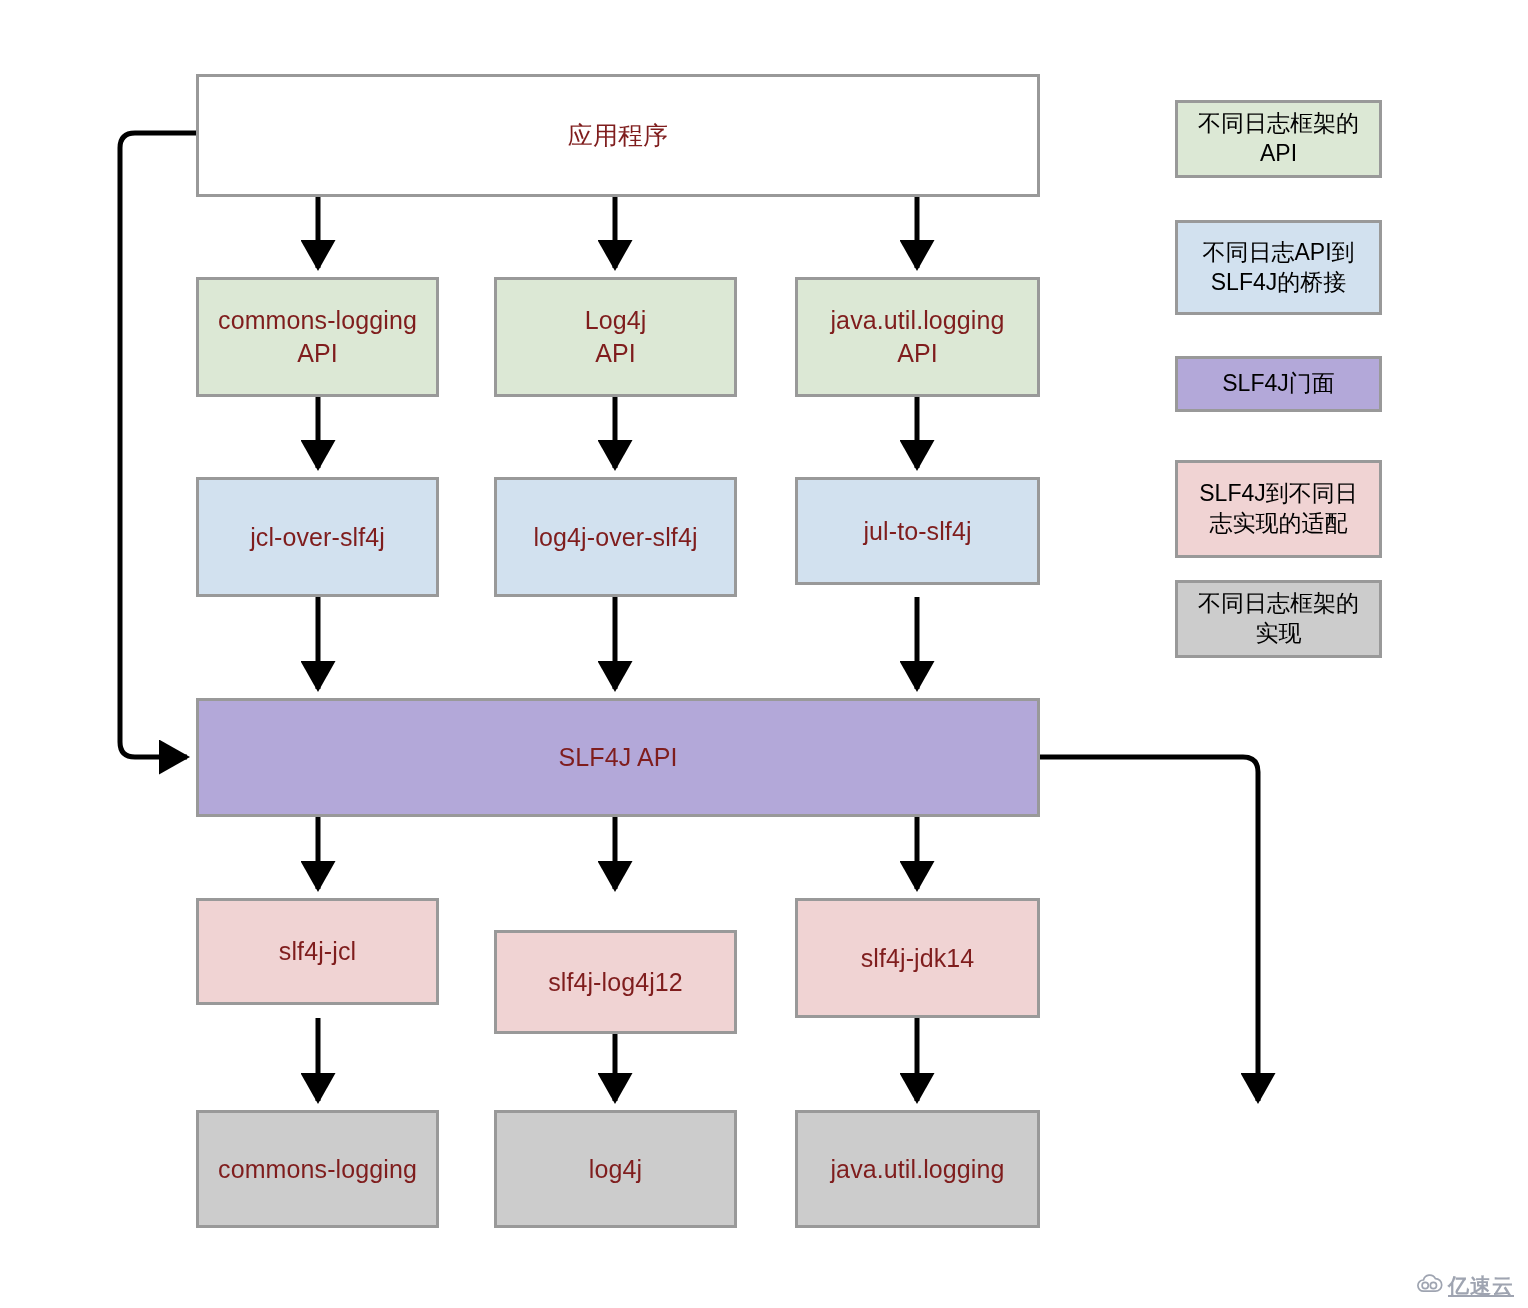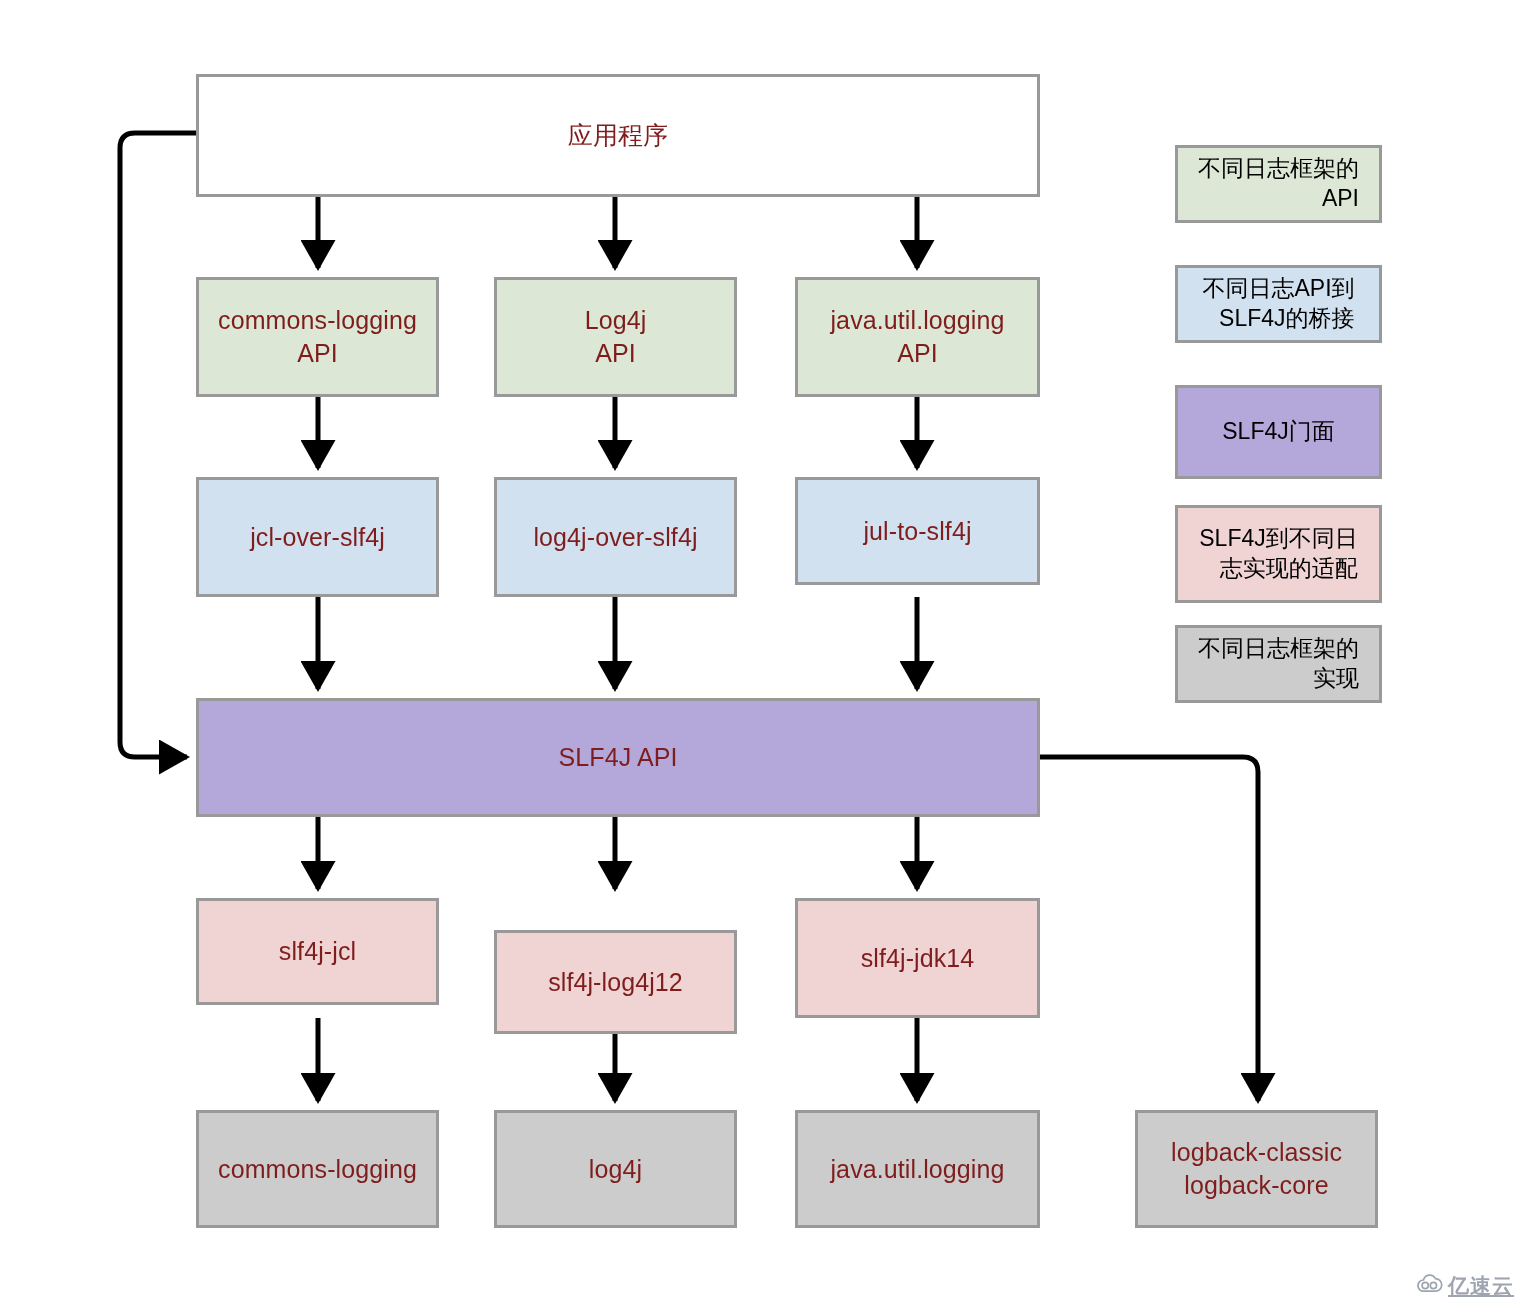--- a/index.html
+++ b/index.html
@@ -38,26 +38,25 @@
   .node.adapter  { background: #f0d3d3; }
   .node.impl     { background: #cccccc; }
 
   .legend-box {
     position: absolute;
     box-sizing: border-box;
     border: 3px solid #999999;
     display: flex;
     align-items: center;
     justify-content: center;
-    text-align: right;
+    text-align: center;
     color: #000000;
     font-size: 23px;
     line-height: 1.3;
     white-space: pre-line;
-    margin-top: 45px;
   }
   .legend-box.api     { background: #dce8d5; }
   .legend-box.bridge  { background: #d2e1ef; }
   .legend-box.facade  { background: #b3a8d9; }
   .legend-box.adapter { background: #f0d3d3; }
   .legend-box.impl    { background: #cccccc; }
 
   #edges {
     position: absolute;
     left: 0;
@@ -155,31 +154,27 @@
 
   <div class="node impl" style="left: 196px; top: 1110px; width: 243px; height: 118px;">
     <span>commons-logging</span>
   </div>
   <div class="node impl" style="left: 494px; top: 1110px; width: 243px; height: 118px;">
     <span>log4j</span>
   </div>
   <div class="node impl" style="left: 795px; top: 1110px; width: 245px; height: 118px;">
     <span>java.util.logging</span>
   </div>
-  <div class="node impl" style="left: 1135px; top: 1110px; width: 243px; height: 118px;">
-    <span>logback-classic
-logback-core</span>
-  </div>
 
   <div id="legend">
       <div class="legend-box api" style="left: 1175px; top: 100px; width: 207px; height: 78px; background: rgb(220, 232, 213);"><span>不同日志框架的
 API</span></div>
-      <div class="legend-box bridge" style="left: 1175px; top: 220px; width: 207px; height: 78px; background: rgb(210, 225, 239);"><span>不同日志API到
+      <div class="legend-box bridge" style="left: 1175px; top: 220px; width: 207px; height: 95px; background: rgb(210, 225, 239);"><span>不同日志API到
 SLF4J的桥接</span></div>
-      <div class="legend-box facade" style="left: 1175px; top: 340px; width: 207px; height: 94px; background: rgb(179, 168, 217);"><span>SLF4J门面</span></div>
+      <div class="legend-box facade" style="left: 1175px; top: 356px; width: 207px; height: 56px; background: rgb(179, 168, 217);"><span>SLF4J门面</span></div>
       <div class="legend-box adapter" style="left: 1175px; top: 460px; width: 207px; height: 98px; background: rgb(240, 211, 211);"><span>SLF4J到不同日
 志实现的适配</span></div>
       <div class="legend-box impl" style="left: 1175px; top: 580px; width: 207px; height: 78px; background: rgb(204, 204, 204);"><span>不同日志框架的
 实现</span></div>
     </div>
 
   <div class="watermark">
     <span>
       <svg width="27" height="19" viewBox="0 0 27 19" xmlns="http://www.w3.org/2000/svg">
         <path d="M7.5 17.2 A5.6 5.6 0 0 1 7.5 6 A6.4 6.4 0 0 1 19.4 4.6 A5.4 5.4 0 0 1 19.4 17.2 Z" fill="none" stroke="#9aa0ad" stroke-width="1.7"></path>

